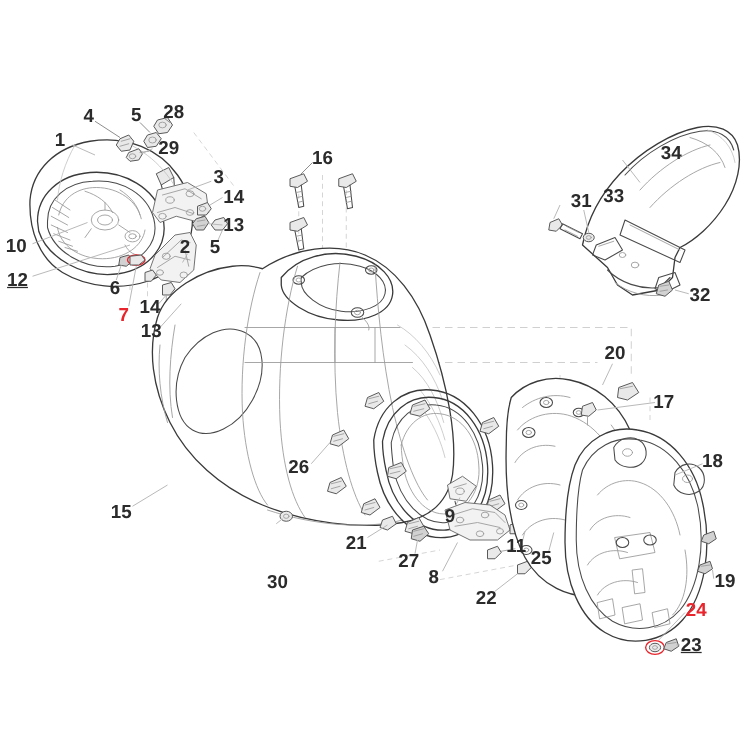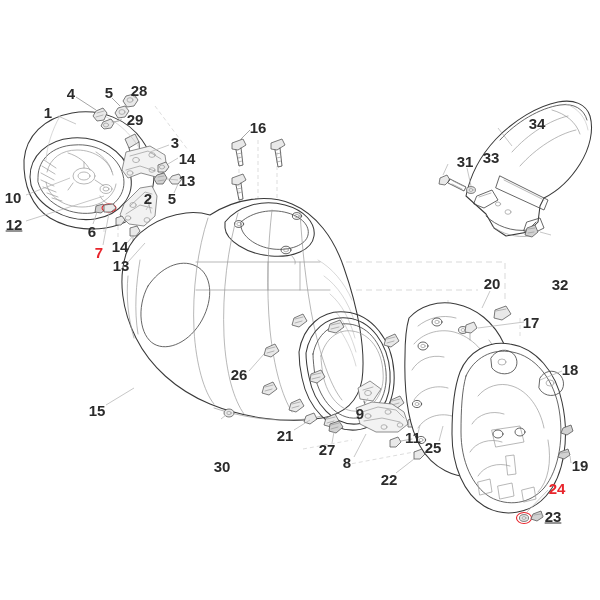--- a/index.html
+++ b/index.html
@@ -638,15 +638,15 @@
     <span class="callout" style="left:433px; top:447px;">25</span>
     <span class="callout" style="left:492px; top:283px;">20</span>
     <span class="callout" style="left:531px; top:322px;">17</span>
     <span class="callout" style="left:570px; top:369px;">18</span>
     <span class="callout" style="left:580px; top:465px;">19</span>
     <span class="callout hl" style="left:557px; top:488px;">24</span>
     <span class="callout" style="left:553px; top:516px;text-decoration:underline;">23</span>
     <span class="callout" style="left:491px; top:123px;margin-left:46px;">34</span>
     <span class="callout" style="left:447px; top:157px;margin-left:44px;">33</span>
     <span class="callout" style="left:465px; top:161px;">31</span>
-    <span class="callout" style="left:560px; top:236px;margin-top:48px;">32</span>
+    <span class="callout" style="left:560px; top:236px;">32</span>
   </div>
 </div>
 
 </body></html>

